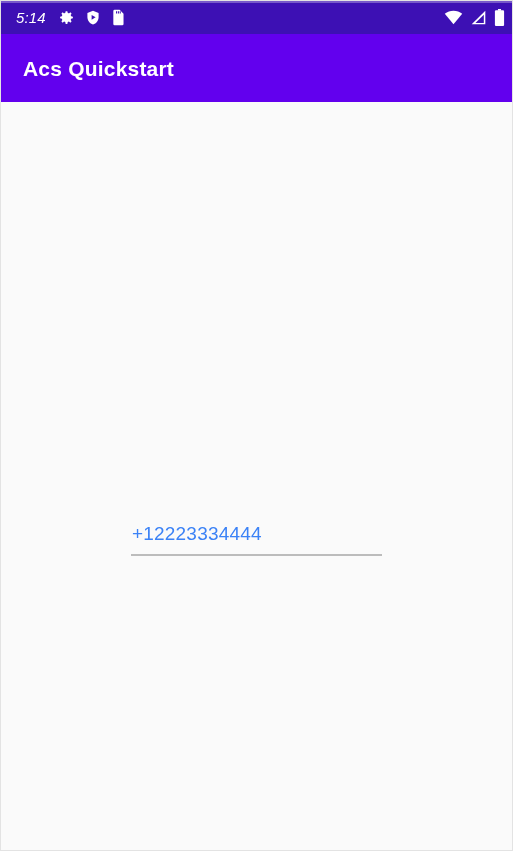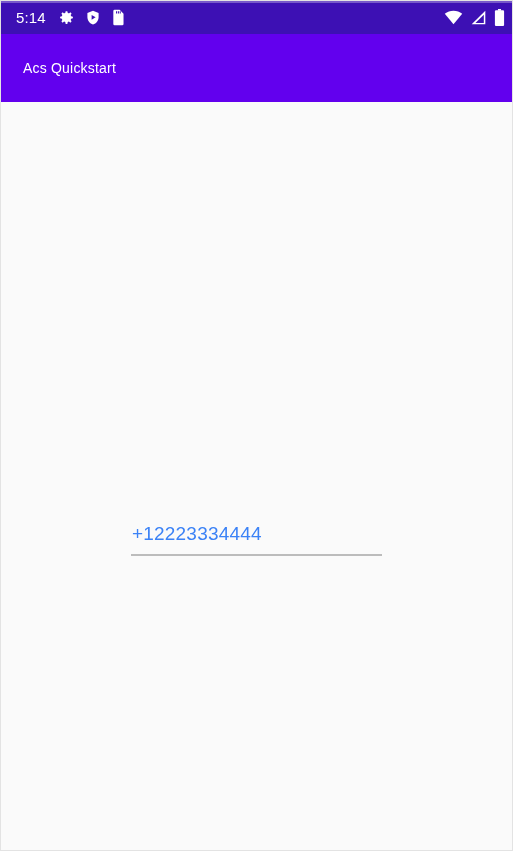--- a/index.html
+++ b/index.html
@@ -32,20 +32,21 @@
     left: 0;
     top: 0;
     width: 513px;
     height: 33px;
     background: #3d10b4;
     display: flex;
     align-items: center;
     box-sizing: border-box;
     padding: 0 9px 0 9px;
     z-index: 5;
+    font-style: italic;
   }
   #status-bar::before {
     content: "";
     position: absolute;
     left: 0; right: 0; top: 0;
     height: 2px;
     background: rgba(255,255,255,0.30);
   }
   .status-left {
     display: flex;
@@ -87,22 +88,22 @@
     height: 68px;
     background: #6200ee;
     display: flex;
     align-items: center;
     box-sizing: border-box;
     padding-left: 22px;
     z-index: 4;
   }
   #app-bar-title {
     color: #ffffff;
-    font-size: 14px;
-    font-weight: normal;
+    font-size: 21px;
+    font-weight: bold;
     letter-spacing: 0.2px;
     line-height: 1;
     white-space: nowrap;
   }
 
   
   #content {
     position: absolute;
     left: 0;
     top: 101px;

